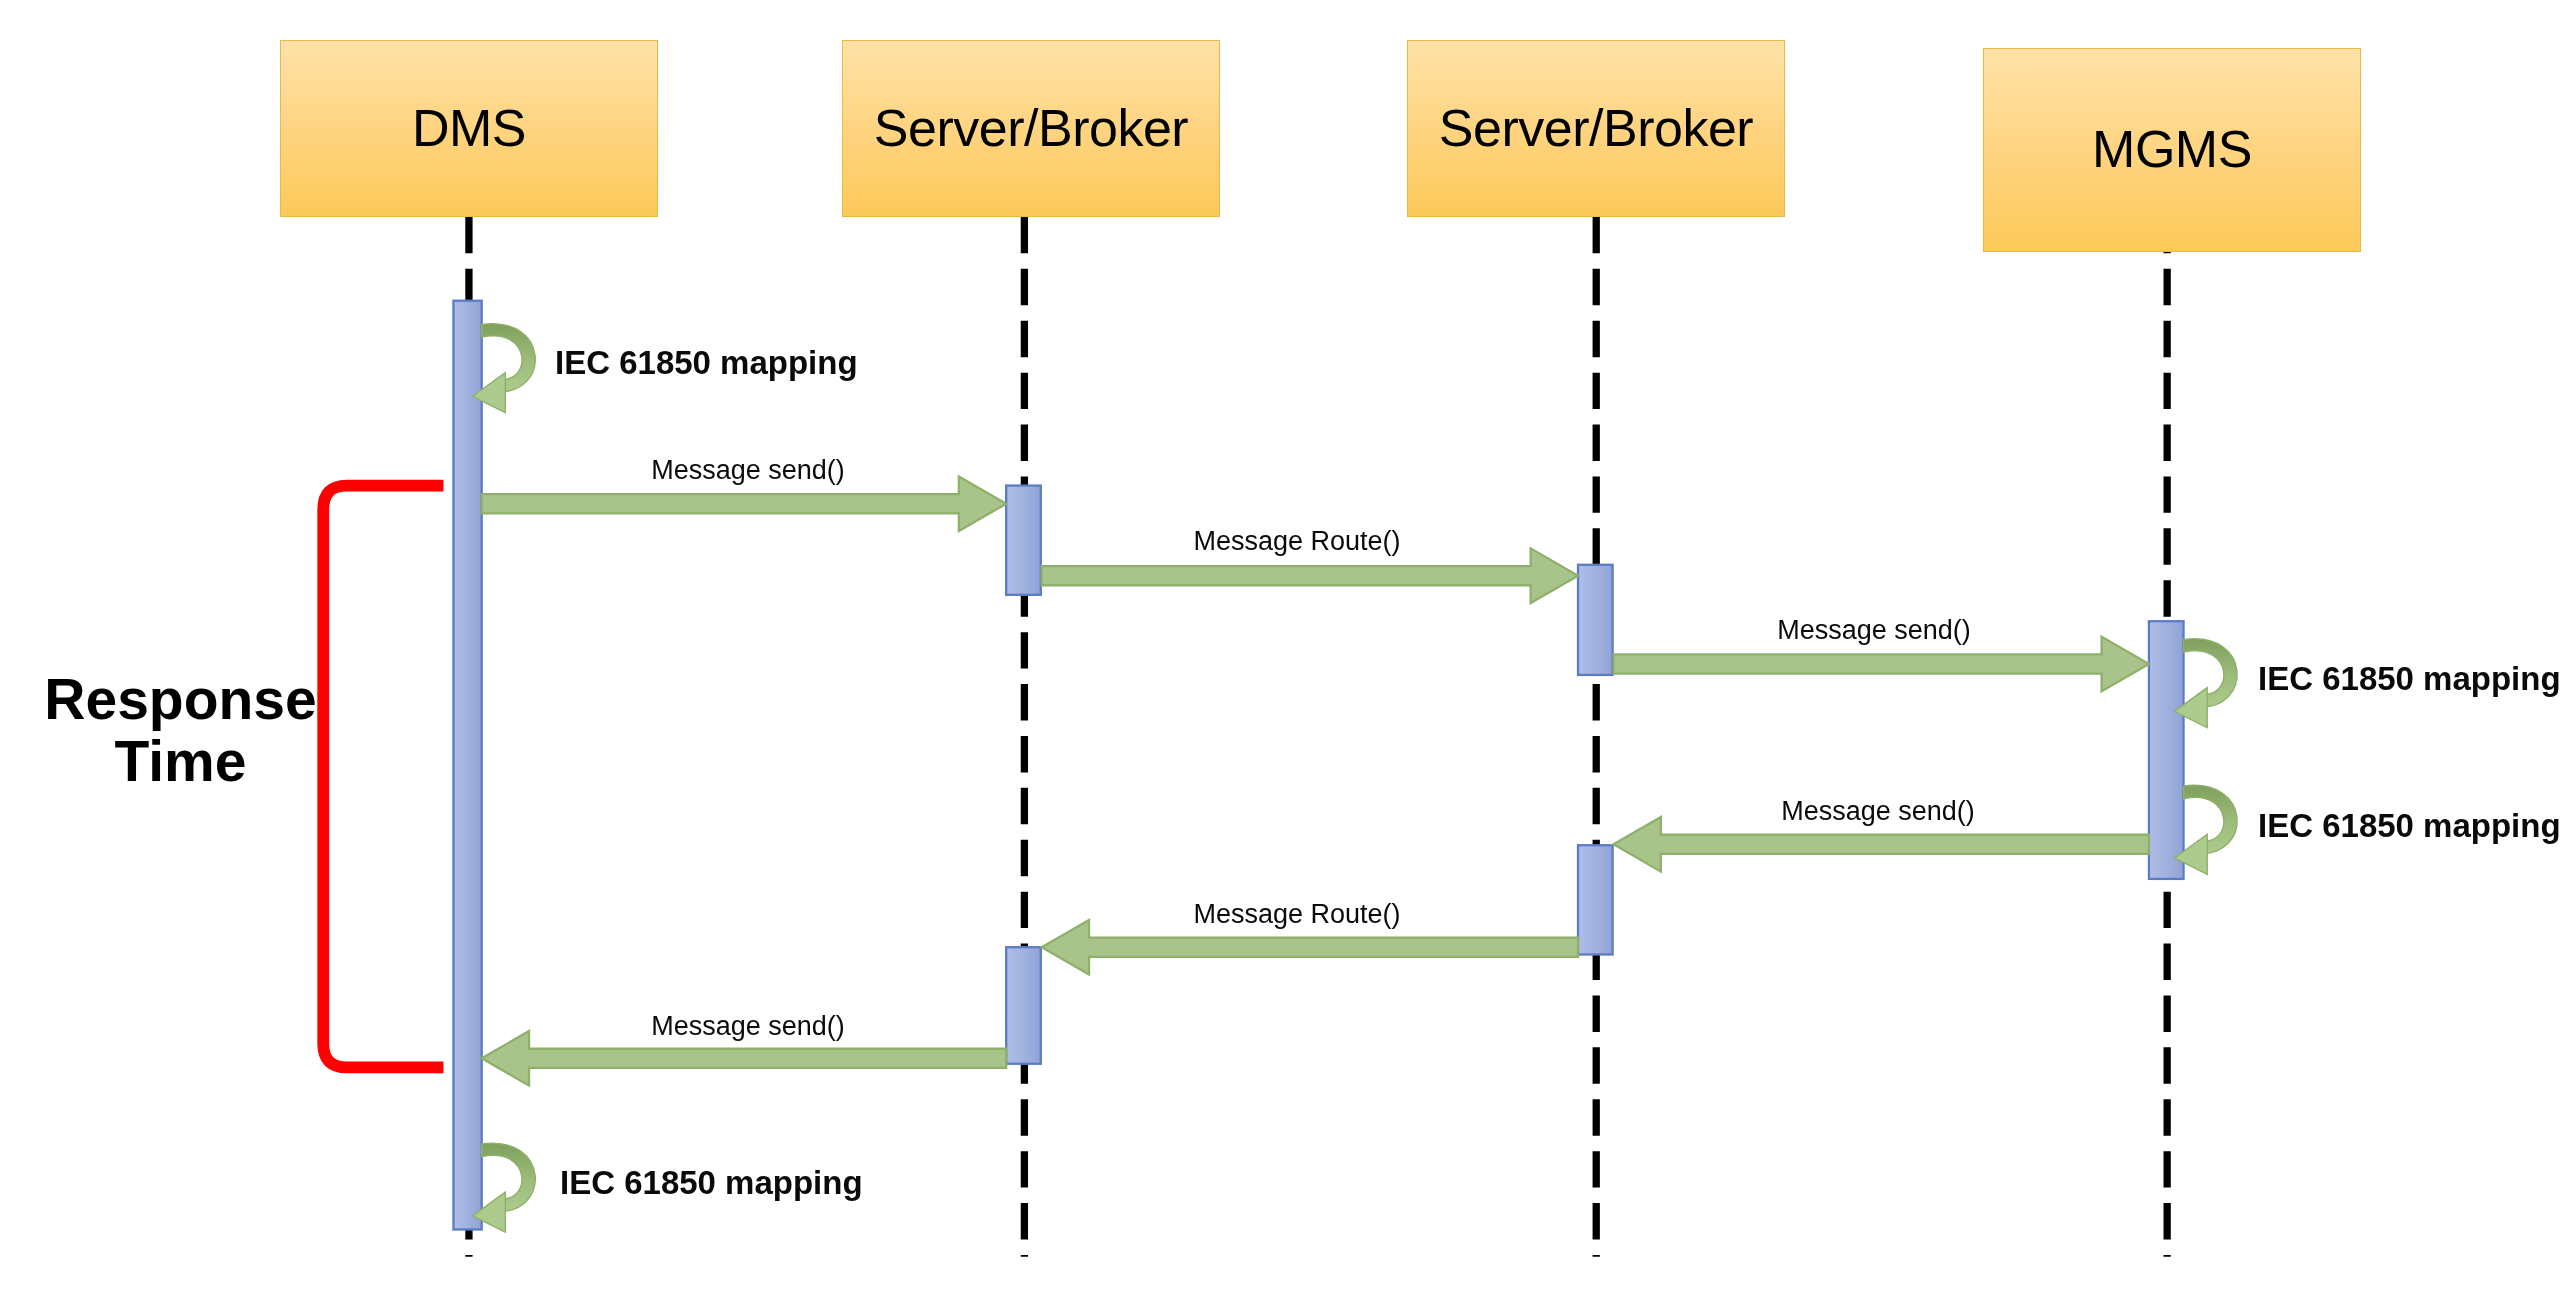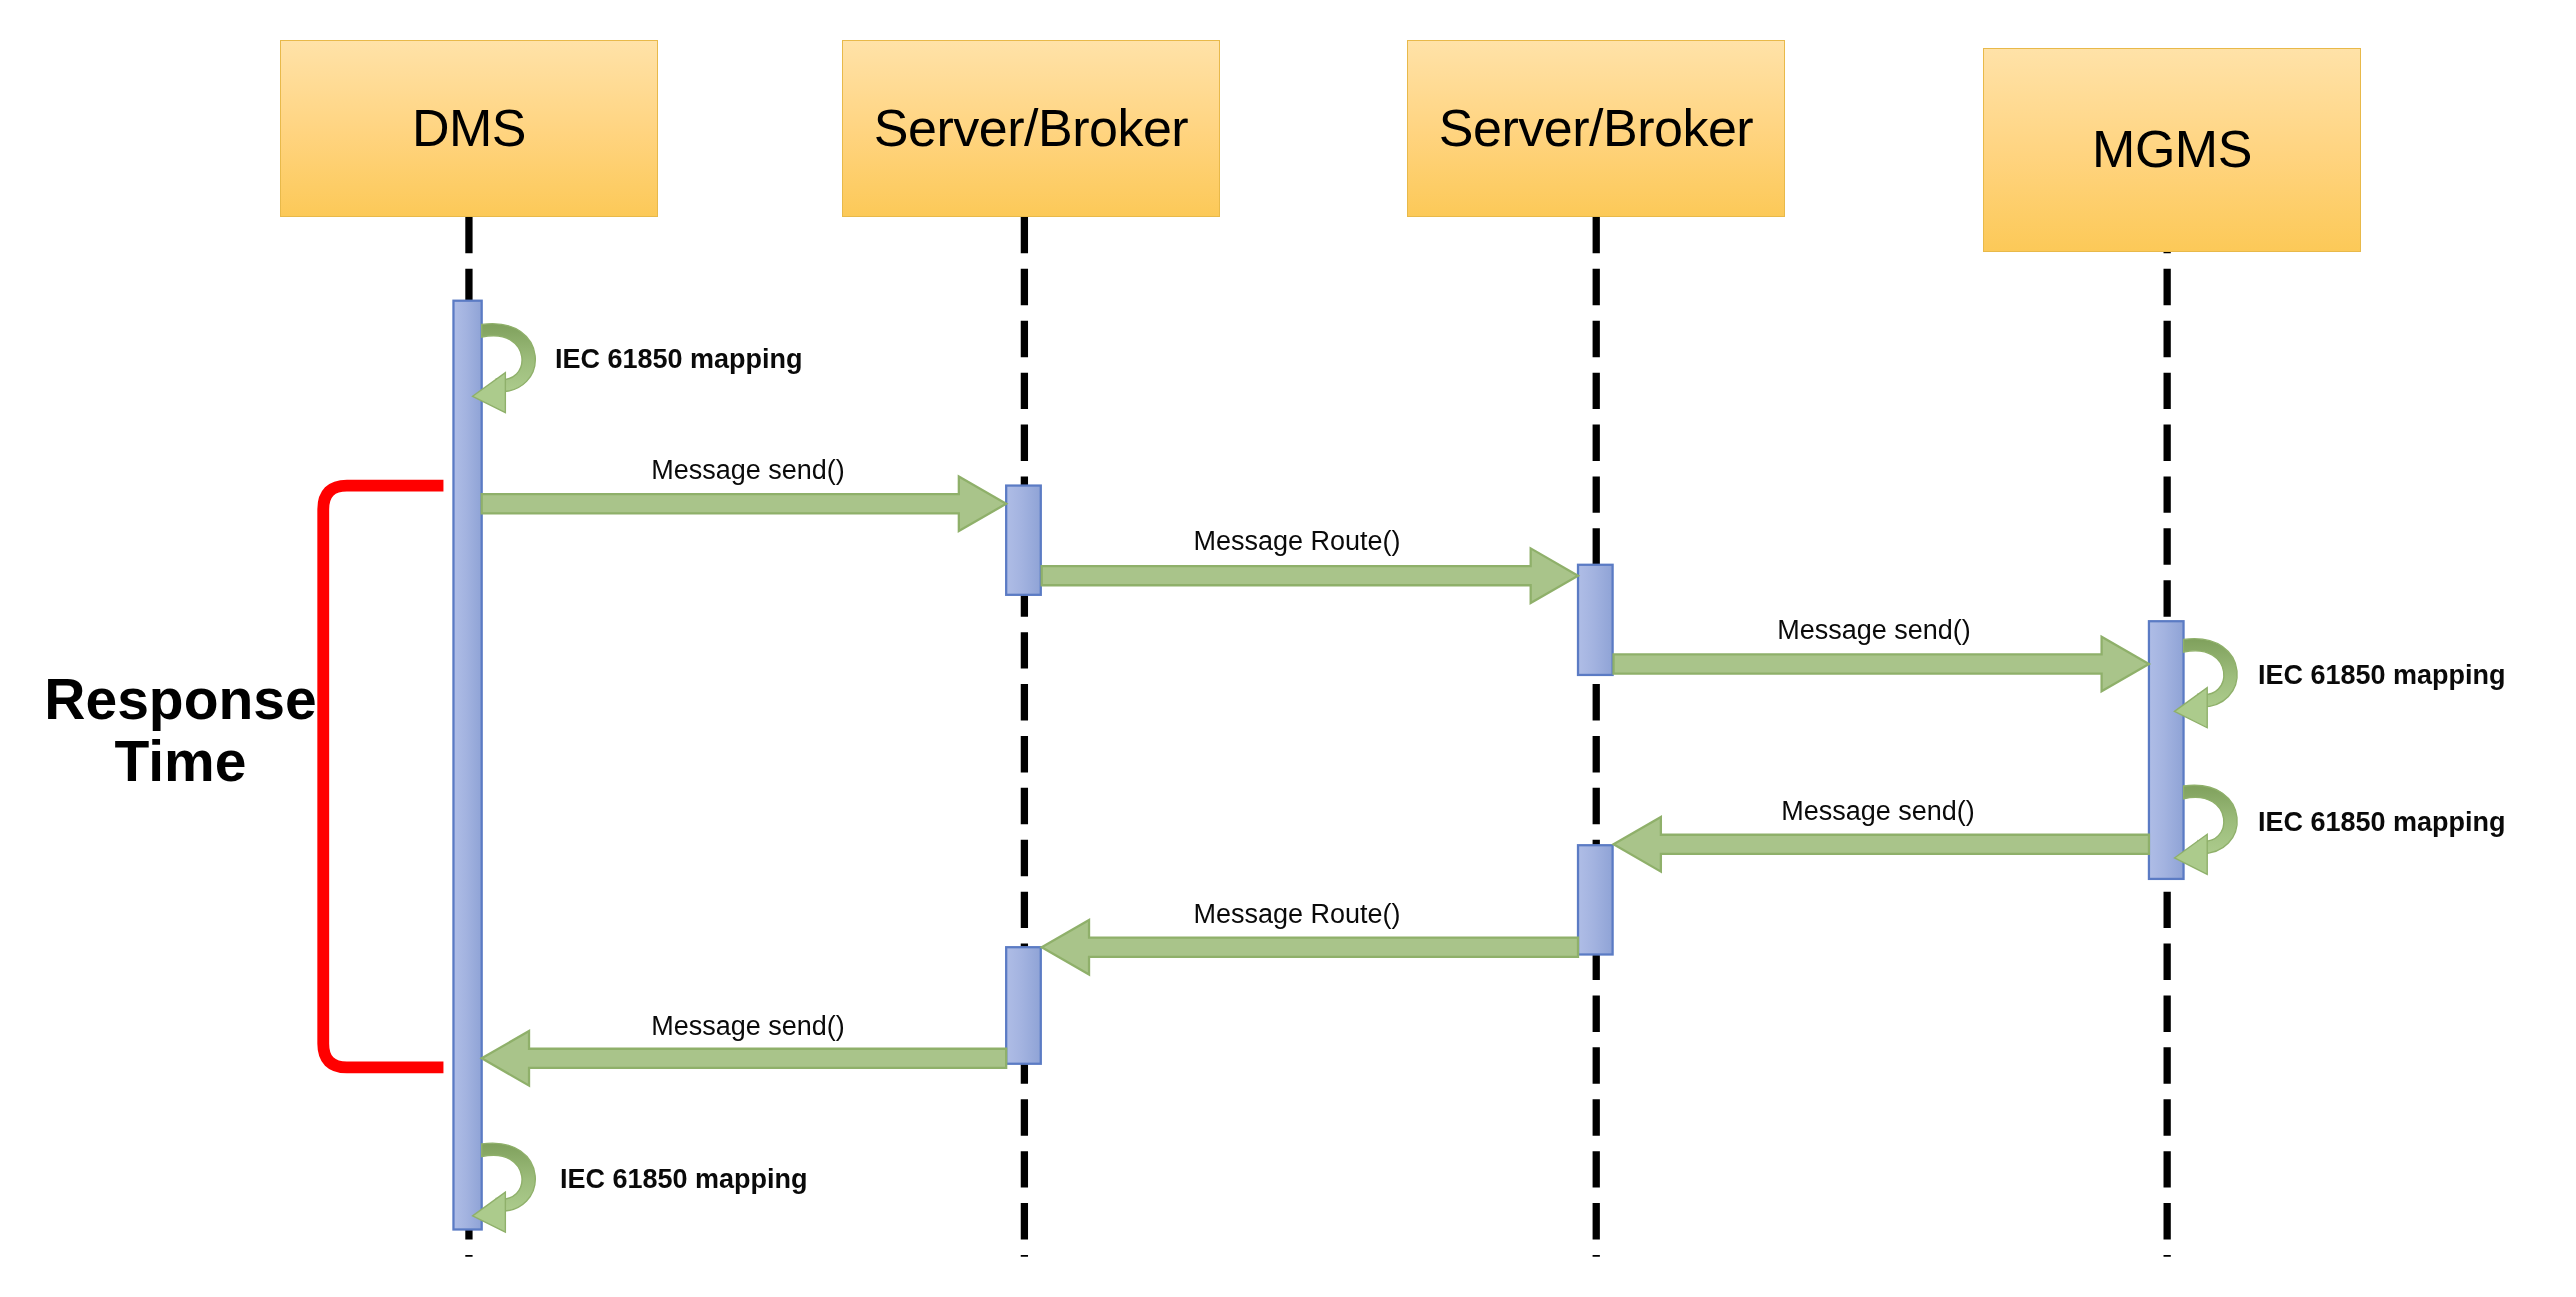--- a/index.html
+++ b/index.html
@@ -12,21 +12,21 @@
       background:linear-gradient(180deg,#FFE2A8 0%,#FFD480 52%,#FCC958 100%);
       border:1.4px solid #E8B94A;display:flex;align-items:center;
       justify-content:center;text-align:center;color:#000000;
       font-size:52px;line-height:1.02;font-weight:400;letter-spacing:-0.5px;}
 
   .msg-label{position:absolute;color:#0a0a0a;font-weight:normal;
       font-size:27px;white-space:nowrap;line-height:1;}
   .msg-label.ctr{transform:translateX(-50%);}
 
   .loop-label{position:absolute;color:#0a0a0a;font-weight:bold;
-      font-size:27px;white-space:nowrap;line-height:1;}
+      font-size:33px;white-space:nowrap;line-height:1;}
 
   .resp-label{position:absolute;color:#000000;font-weight:bold;
       font-size:57px;line-height:1.08;text-align:center;white-space:pre-line;margin-left:21px;}
 </style>
 </head>
 <body>
 
 <div id="stage">
 
   <svg id="svg" viewBox="0 0 2829 1425" xmlns="http://www.w3.org/2000/svg">

